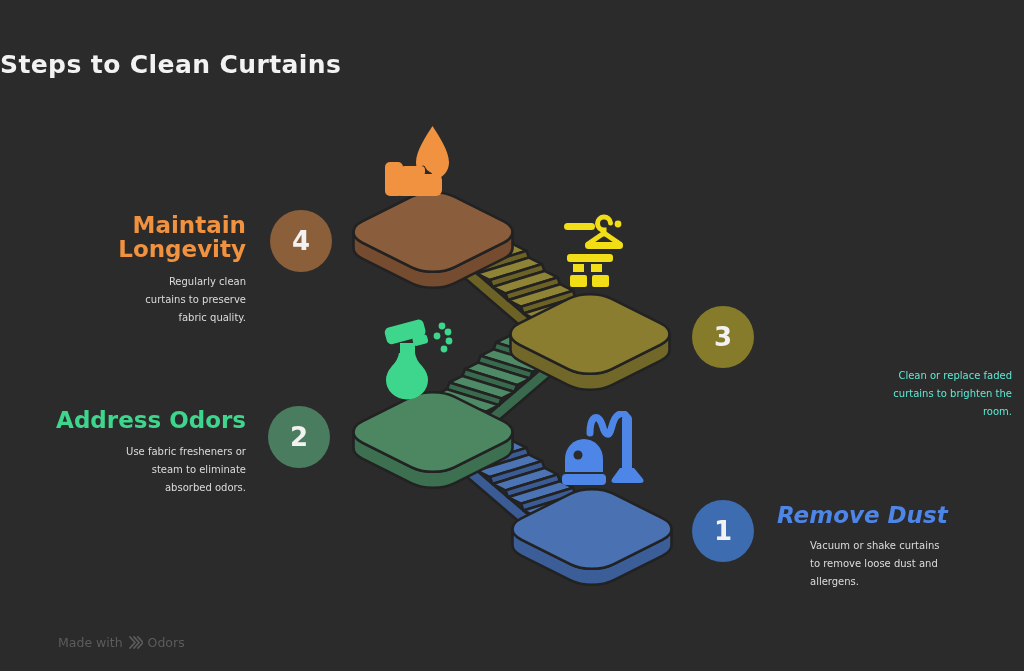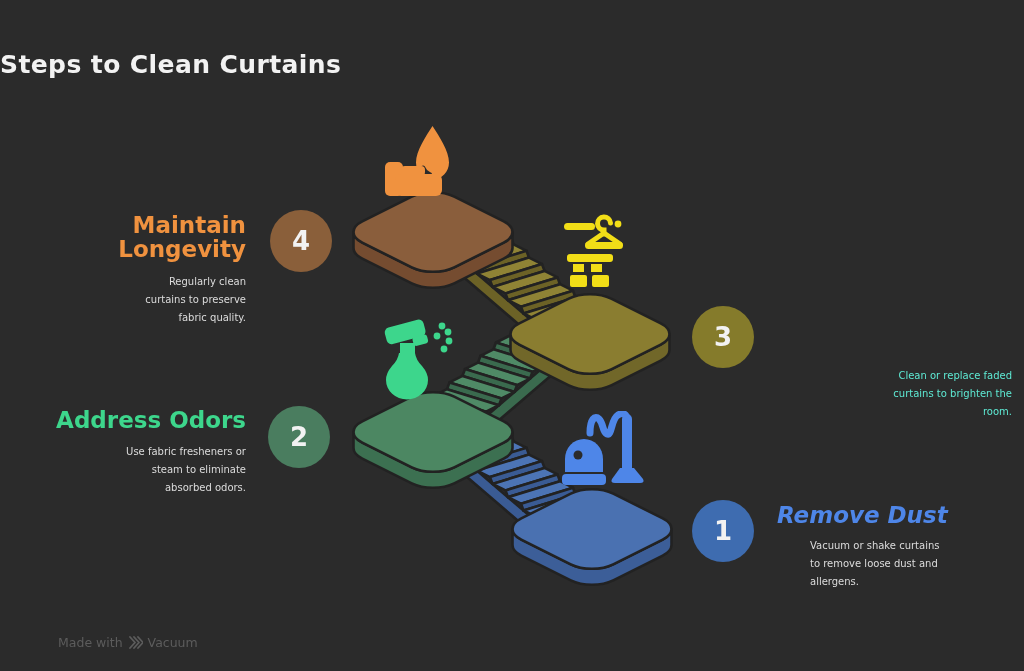--- a/index.html
+++ b/index.html
@@ -183,16 +183,16 @@
   <div class="abs body-text align-l" style="left: 810px; top: 537px; width: 235px; color: rgb(220, 220, 220);">Vacuum or shake curtains
 to remove loose dust and
 allergens.</div>
 
   <div id="watermark" class="abs" style="color: rgb(92, 92, 92);">
     <span>Made with</span>
     <svg width="15" height="13" viewBox="0 0 15 13">
       <path d="M2 1 L7 6.5 L2 12 M6 1 L11 6.5 L6 12" fill="none" stroke="currentColor" stroke-width="1.8" stroke-linecap="round" stroke-linejoin="round"></path>
       <path d="M10 1 L15 6.5 L10 12" fill="none" stroke="currentColor" stroke-width="1.8" stroke-linecap="round" stroke-linejoin="round"></path>
     </svg>
-    <span>Vacuum</span>
+    <span>Odors</span>
   </div>
 
 </div>
 
 </body></html>

